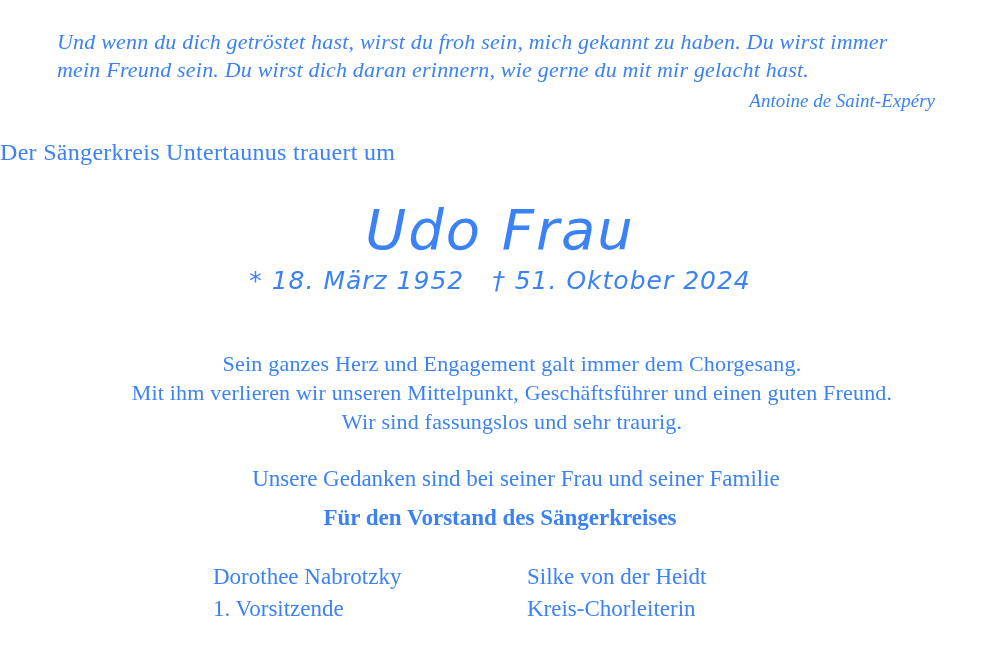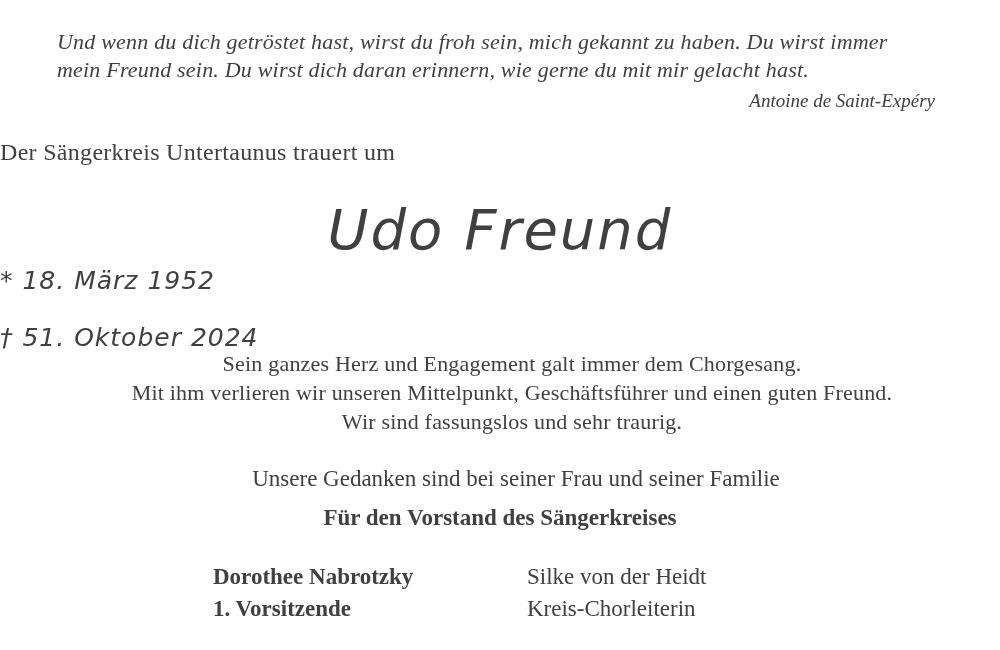--- a/index.html
+++ b/index.html
@@ -5,21 +5,21 @@
   html, body {
     margin: 0;
     padding: 0;
     background: #ffffff;
   }
   .page {
     position: relative;
     width: 1000px;
     height: 650px;
     background: #ffffff;
-    color: #404040;
+    color: #3b82f6;
     overflow: hidden;
     font-family: "Liberation Serif", serif;
   }
 
   
   .quote-block {
     position: absolute;
     top: 28px;
     left: 57px;
     width: 898px;
@@ -76,21 +76,20 @@
     left: 0;
     width: 100%;
     margin: 0;
     display: flex;
     justify-content: center;
     gap: 28px;
     font-family: "DejaVu Sans", sans-serif;
     font-style: italic;
     font-size: 25px;
     letter-spacing: 1px;
-    flex-direction: column;
   }
 
   
   .body-text {
     position: absolute;
     top: 337px;
     left: 0;
     width: 100%;
     margin: 12px;
     text-align: center;
@@ -132,38 +131,37 @@
     box-sizing: border-box;
     text-align: left;
   }
   .signature-col {
     font-size: 23px;
     line-height: 32px;
   }
   .signature-col.first {
     width: 314px;
     flex: 0 0 314px;
-    font-weight: bold;
   }
   .sig-name, .sig-role { margin: 0; }
 </style>
 </head>
 <body>
 
 <div class="page">
 
   <div class="quote-block">
     <p class="quote-line">Und wenn du dich getröstet hast, wirst du froh sein, mich gekannt zu haben. Du wirst immer</p>
     <p class="quote-line">mein Freund sein. Du wirst dich daran erinnern, wie gerne du mit mir gelacht hast.</p>
     <p class="quote-attribution">Antoine de Saint-Expéry</p>
   </div>
 
   <p class="intro">Der Sängerkreis Untertaunus trauert um</p>
 
-  <h1 class="deceased-name">Udo Freund</h1>
+  <h1 class="deceased-name">Udo Frau</h1>
 
   <div class="dates-line">
     <span>* 18. März 1952</span>
     <span>† 51. Oktober 2024</span>
   </div>
 
   <div class="body-text">
     <p>Sein ganzes Herz und Engagement galt immer dem Chorgesang.</p>
     <p>Mit ihm verlieren wir unseren Mittelpunkt, Geschäftsführer und einen guten Freund.</p>
     <p>Wir sind fassungslos und sehr traurig.</p>

